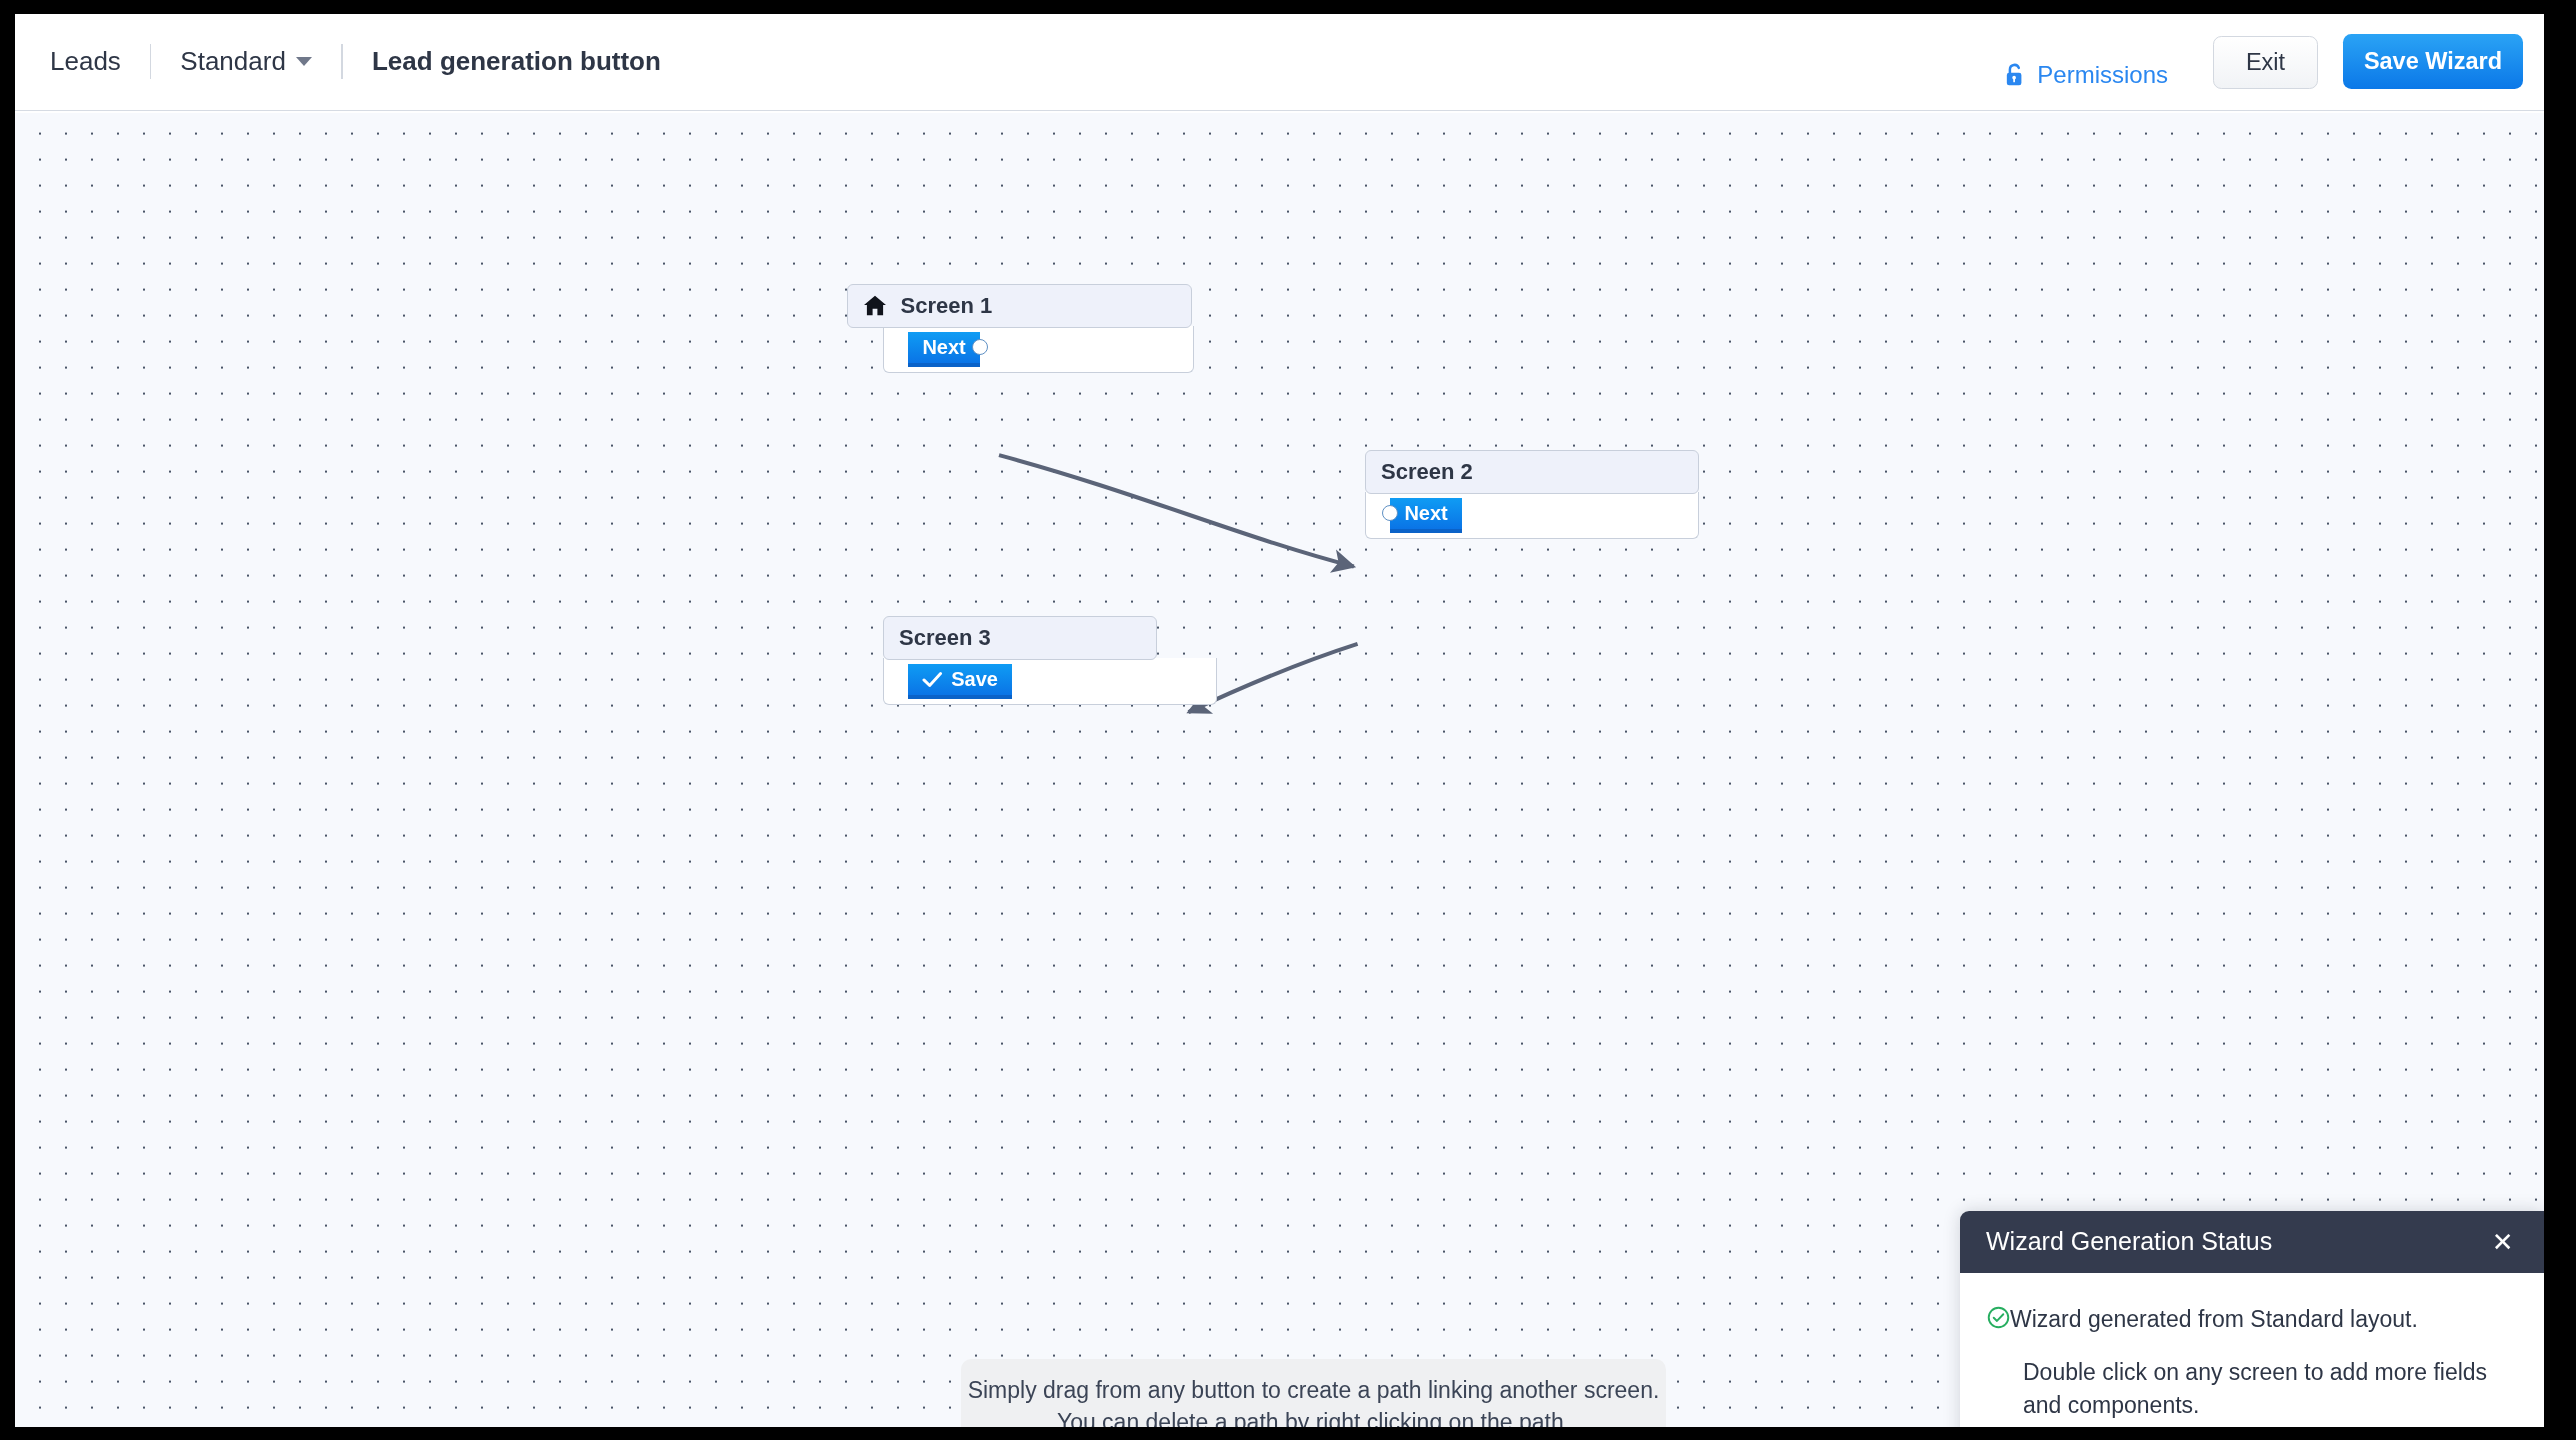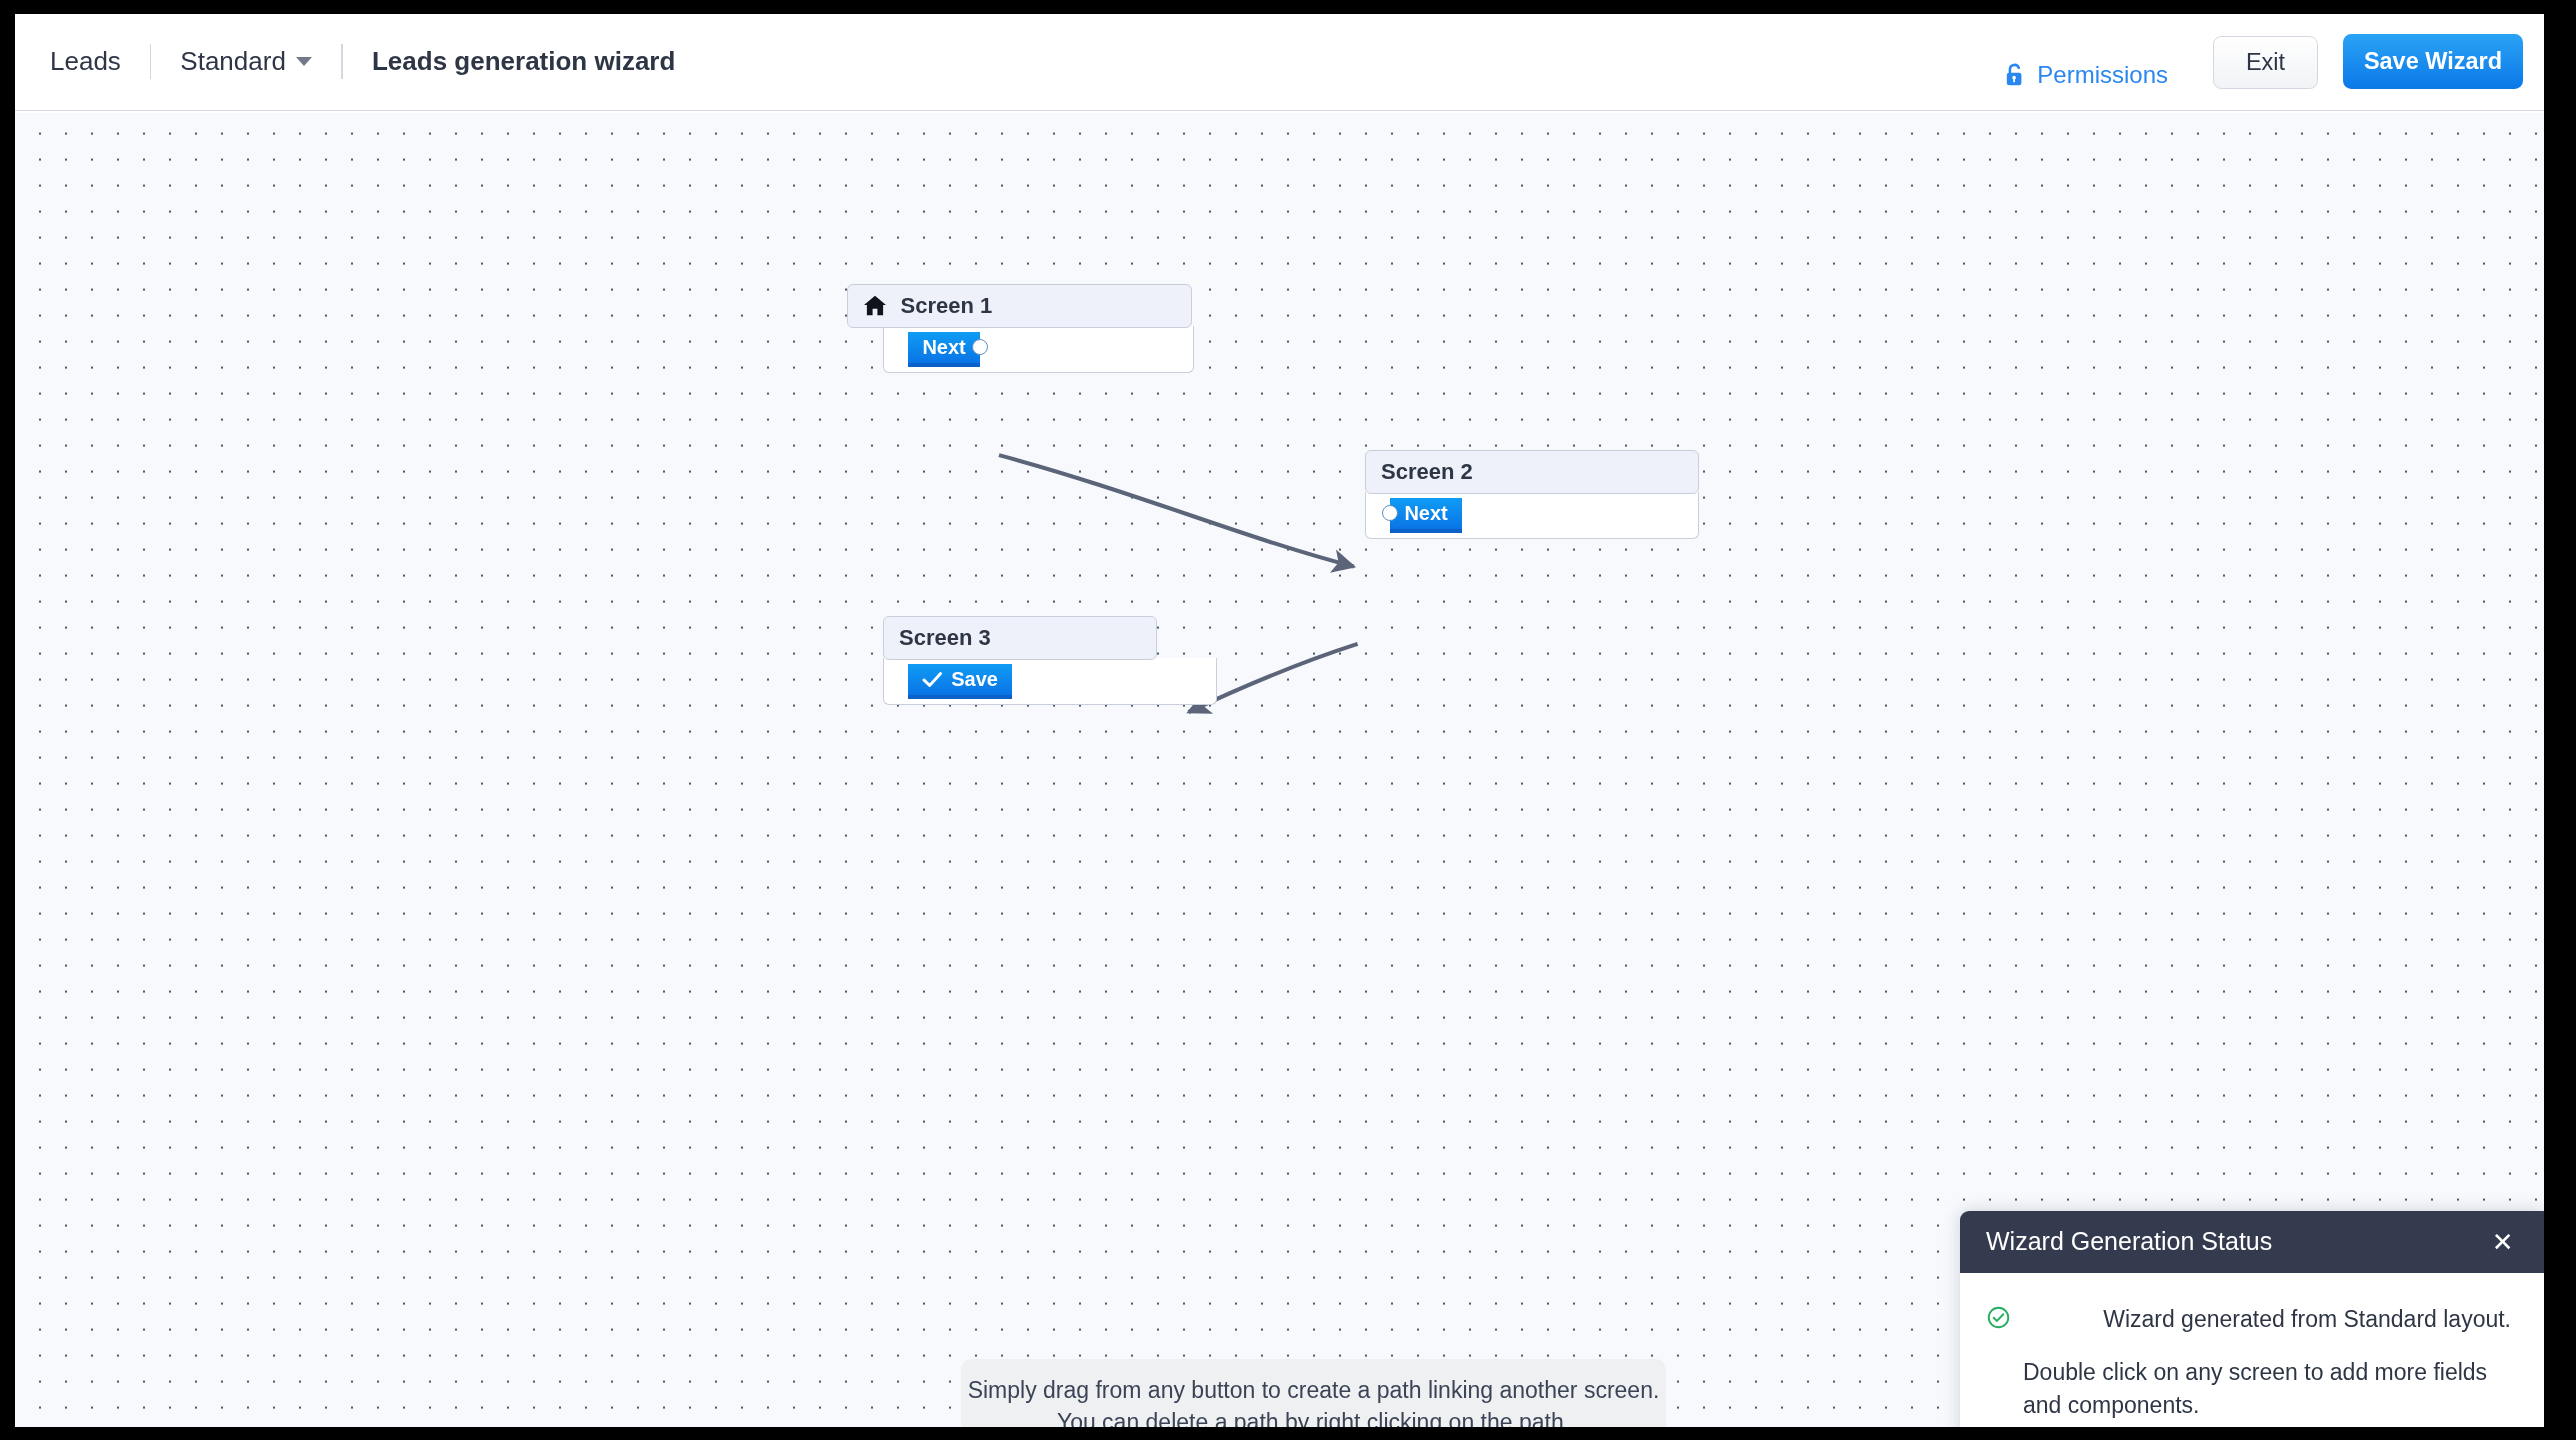--- a/index.html
+++ b/index.html
@@ -239,25 +239,23 @@
     color: #ffffff;
     font-size: 26px;
     line-height: 1;
     cursor: pointer;
     padding: 3px 4.5px;
   }
   #status-body { padding: 30px 33px 45px 27px; }
   .status-row {
     display: flex;
     align-items: flex-start;
-    gap: 13px;
     font-size: 23px;
     color: #2e3646;
     line-height: 1.45;
-    justify-content: space-between;
   }
   .check-circle { width: 23px; height: 23px; flex: none; margin-top: 3px; }
   .status-note {
     margin-top: 20px;
     padding-left: 36px;
     font-size: 23px;
     color: #2e3646;
     line-height: 1.45;
   }
 </style>
@@ -269,21 +267,21 @@
   <div id="topbar">
 
     <div class="bc-left">
       <span class="bc-item">Leads</span>
       <span class="bc-sep"></span>
       <span class="bc-select">
         <span class="bc-item">Standard</span>
         <span class="caret"></span>
       </span>
       <span class="bc-sep"></span>
-      <span class="bc-item bold">Leads generation wizard</span>
+      <span class="bc-item bold">Lead generation button</span>
     </div>
 
     <div class="bar-right">
 
       <div id="permissions-link">
         <svg class="lock-ico" viewBox="0 0 24 26">
           <path d="M7.2 11V7.2a4.8 4.8 0 0 1 9.3-1.6" fill="none" stroke="#2a87f0" stroke-width="2.6" stroke-linecap="round"></path>
           <rect x="4" y="10.6" width="15.2" height="13.2" rx="2.4" fill="#2a87f0"></rect>
           <circle cx="11.6" cy="15.8" r="1.9" fill="#ffffff"></circle>
           <rect x="10.7" y="16.4" width="1.8" height="4.2" rx="0.9" fill="#ffffff"></rect>

